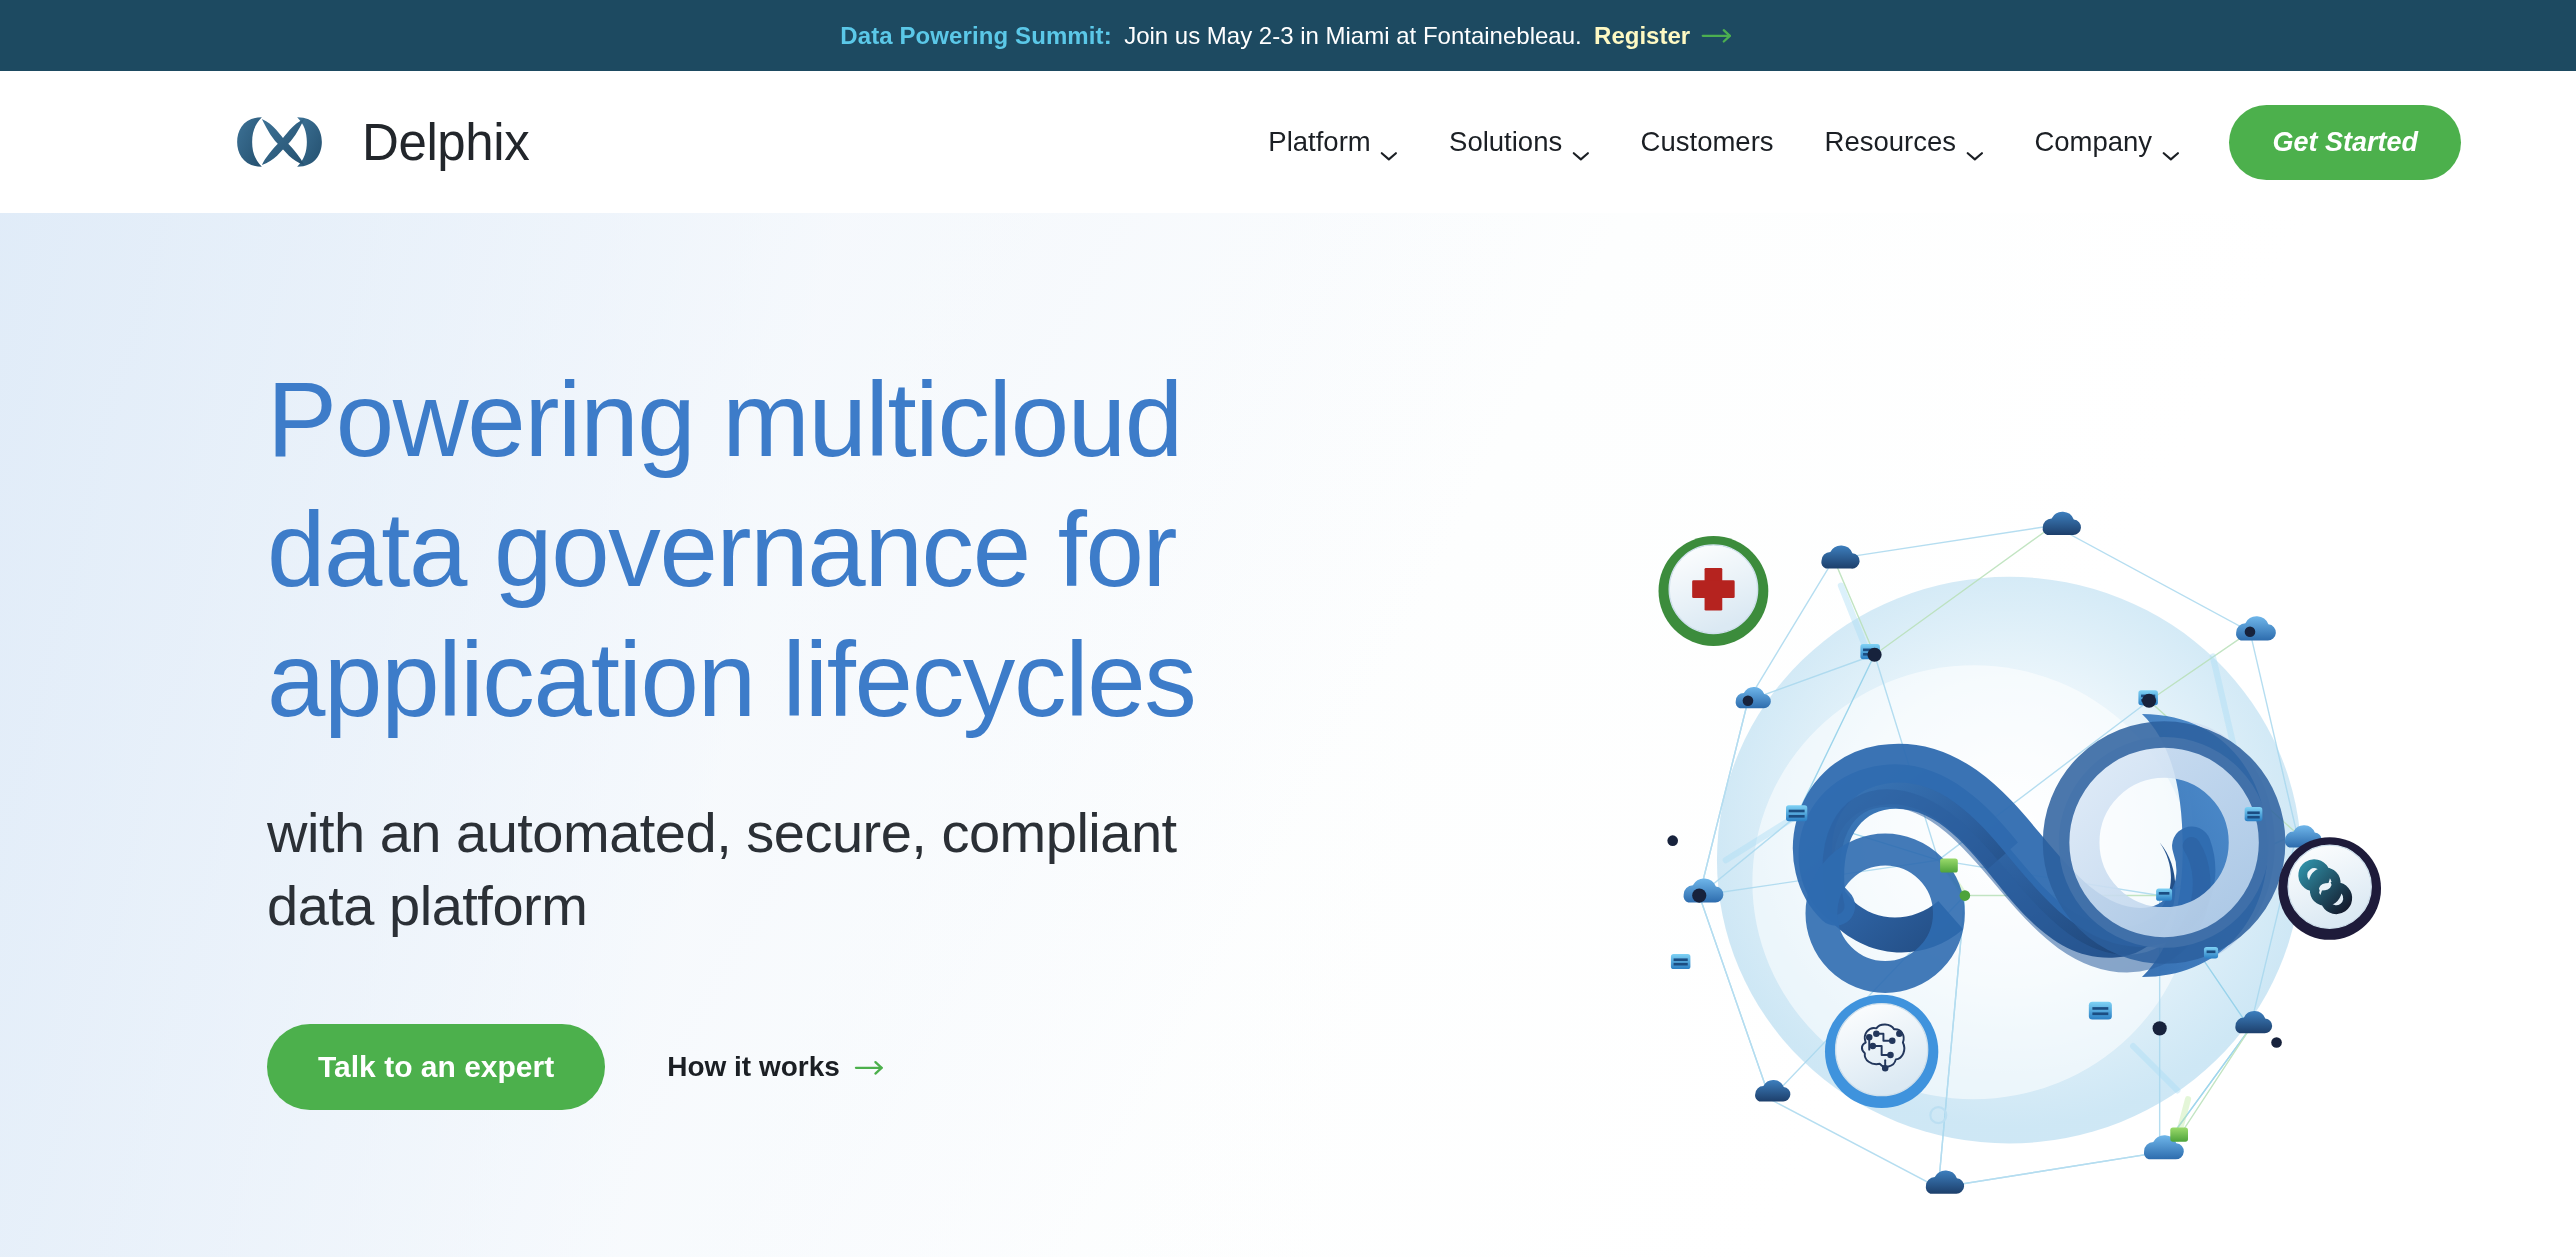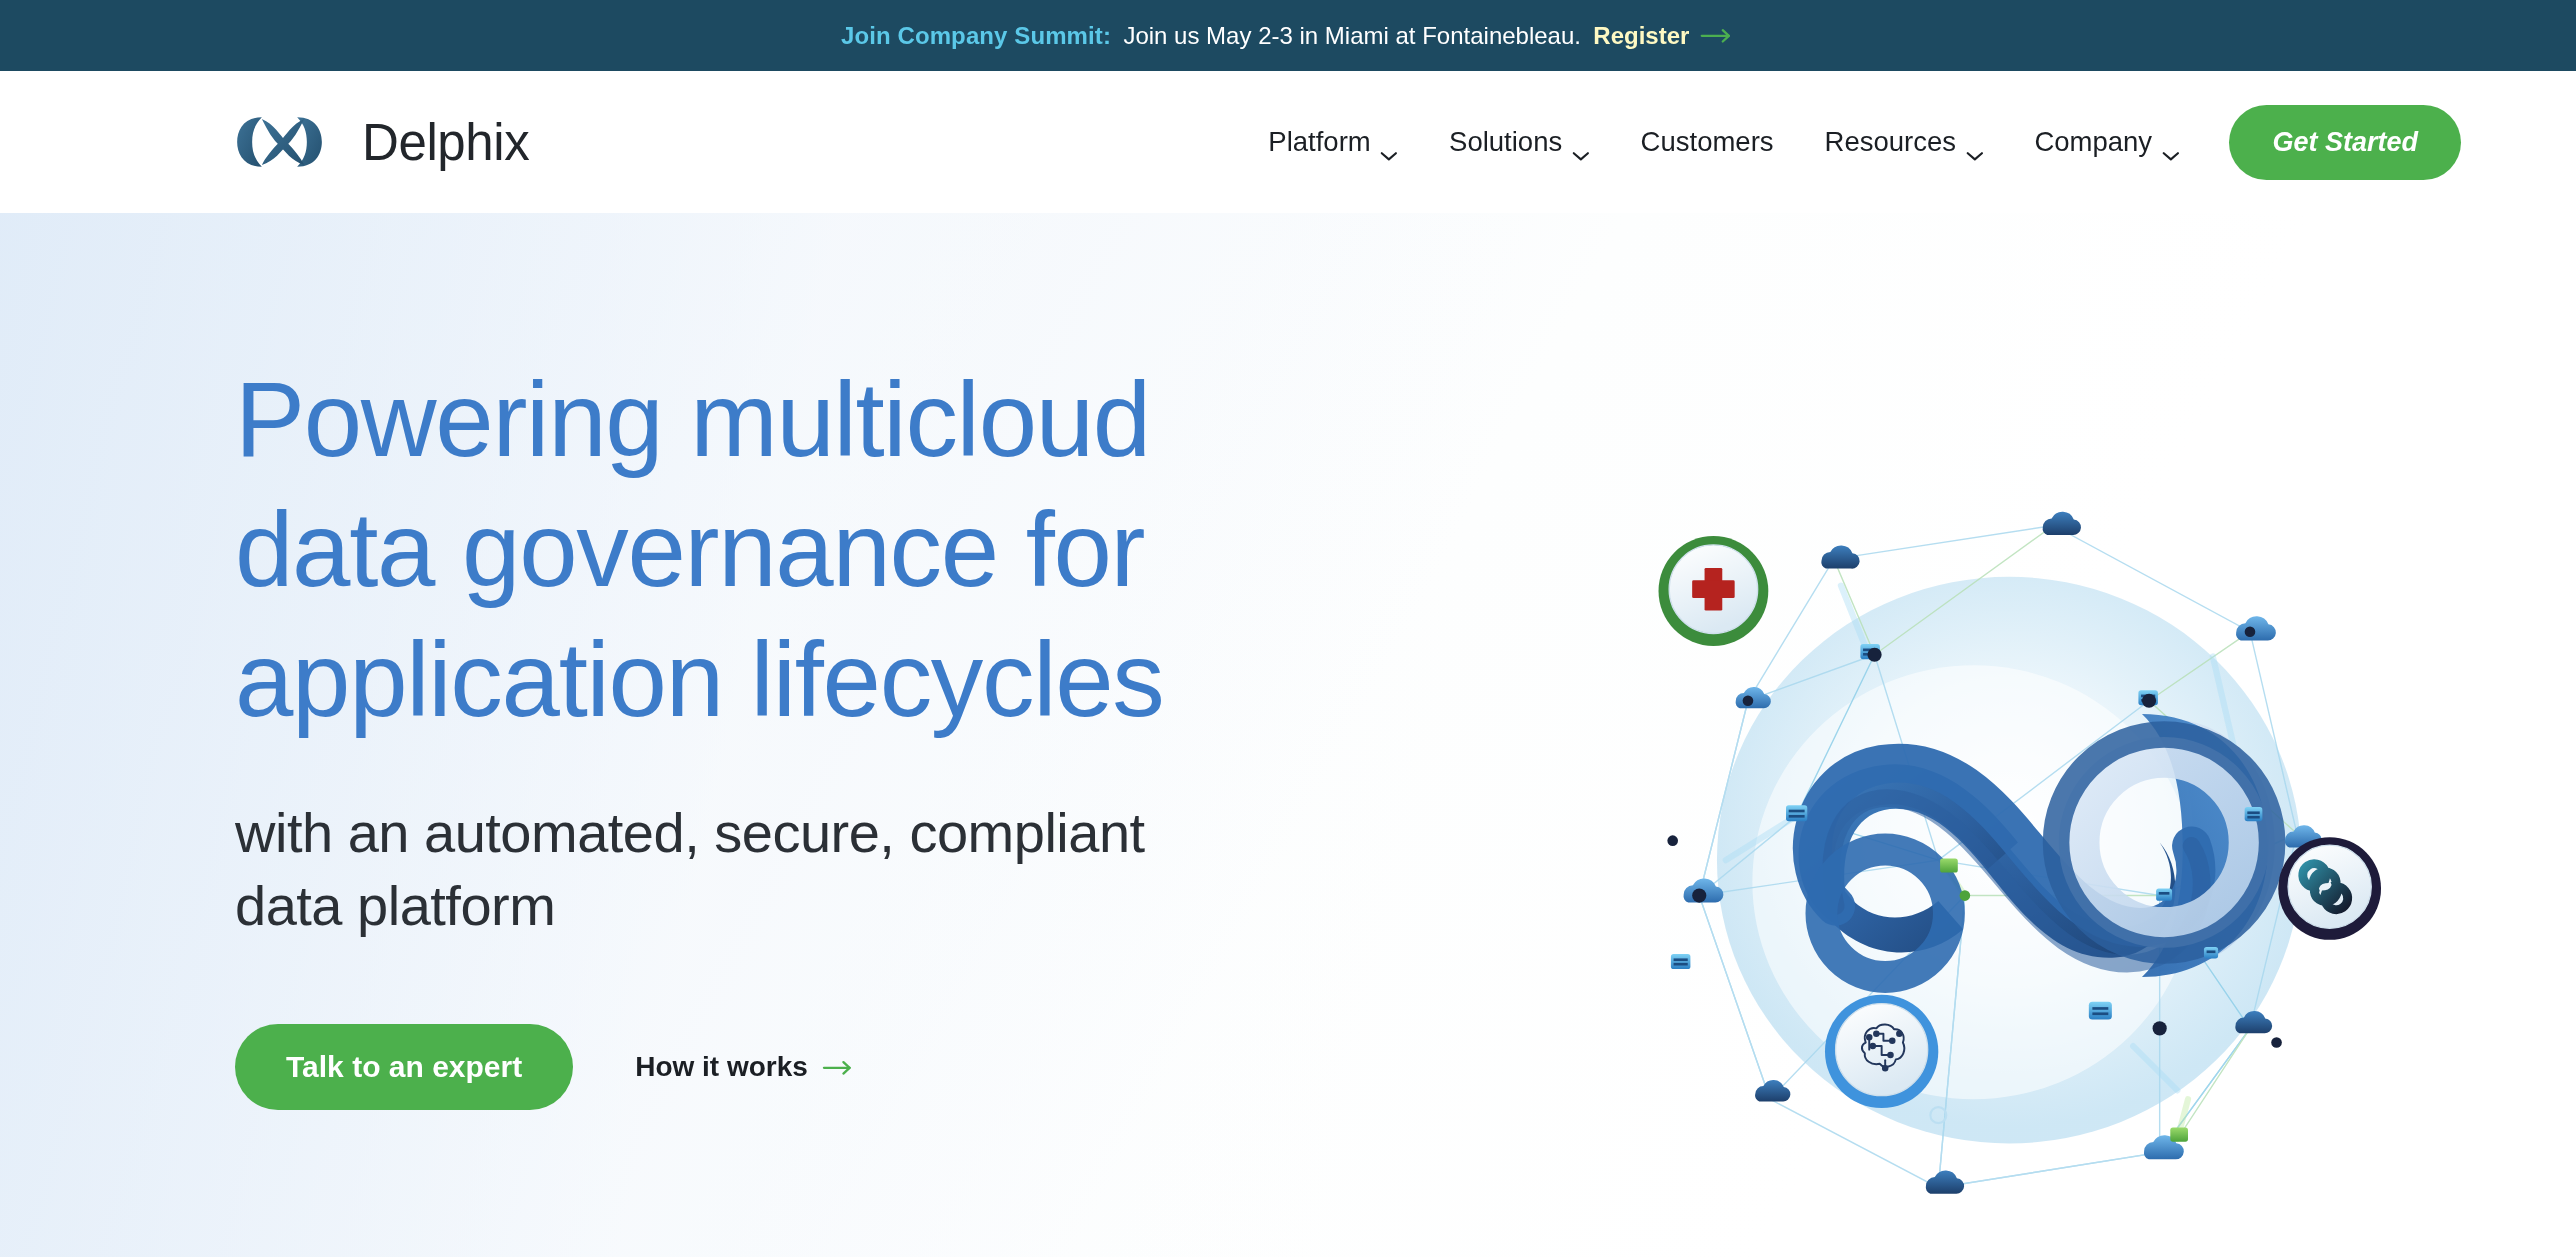--- a/index.html
+++ b/index.html
@@ -77,21 +77,21 @@
     position:absolute; inset:0;
     background:linear-gradient(102deg, rgba(223,235,248,.85) 0%, rgba(247,250,253,.5) 30%, rgba(255,255,255,0) 55%);
     pointer-events:none;
   }
   .hero-inner {
     position:relative;
     display:flex;
     padding-left:235px;
     padding-top:142px;
   }
-  .hero-copy { width:1143px; }
+  .hero-copy { width:1143px;margin-left:32px; }
 
   h1.headline {
     font-size:105px;
     line-height:1.24;
     font-weight:300;
     color:#3d7cc9;
     letter-spacing:-1.3px;
   }
   .subhead {
     margin-top:50px;
@@ -121,21 +121,21 @@
 
   
   .hero-art { position:absolute; right:133px; top:266px; width:850px; height:780px; }
   .hero-art svg { display:block; width:100%; height:100%; }
 </style>
 </head>
 <body>
 
 <div class="banner">
   <div class="banner-inner">
-    <span class="banner-highlight">Join Company Summit:</span>
+    <span class="banner-highlight">Data Powering Summit:</span>
     <span class="banner-text">Join us May 2-3 in Miami at Fontainebleau.</span>
     <a class="banner-register">Register</a>
     <span class="banner-arrow">
       <svg width="35" height="17.7" viewBox="0 0 40 20" aria-hidden="true">
         <path d="M2 10 H33" stroke="#4caf50" stroke-width="2.6" fill="none" stroke-linecap="round"></path>
         <path d="M26 3.5 L33 10 L26 16.5" stroke="#4caf50" stroke-width="2.6" fill="none" stroke-linecap="round" stroke-linejoin="round"></path>
       </svg>
     </span>
   </div>
 </div>

